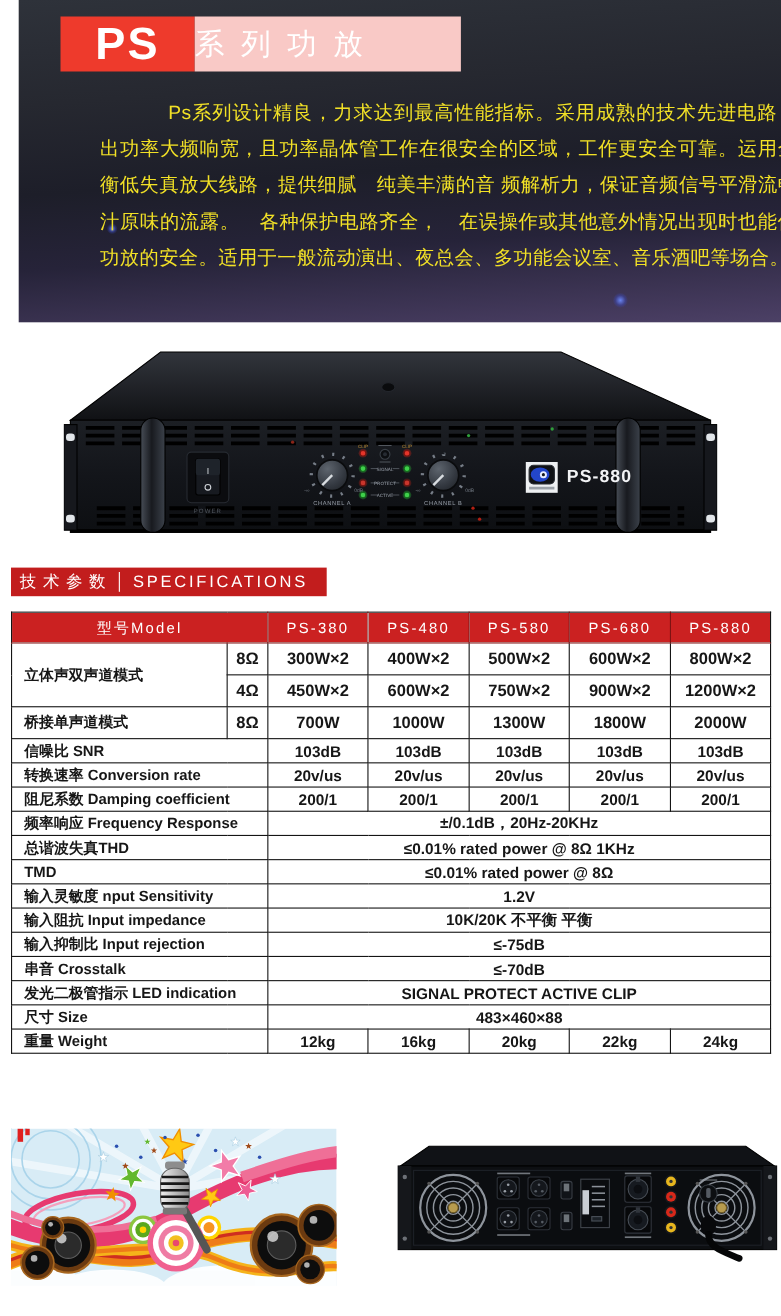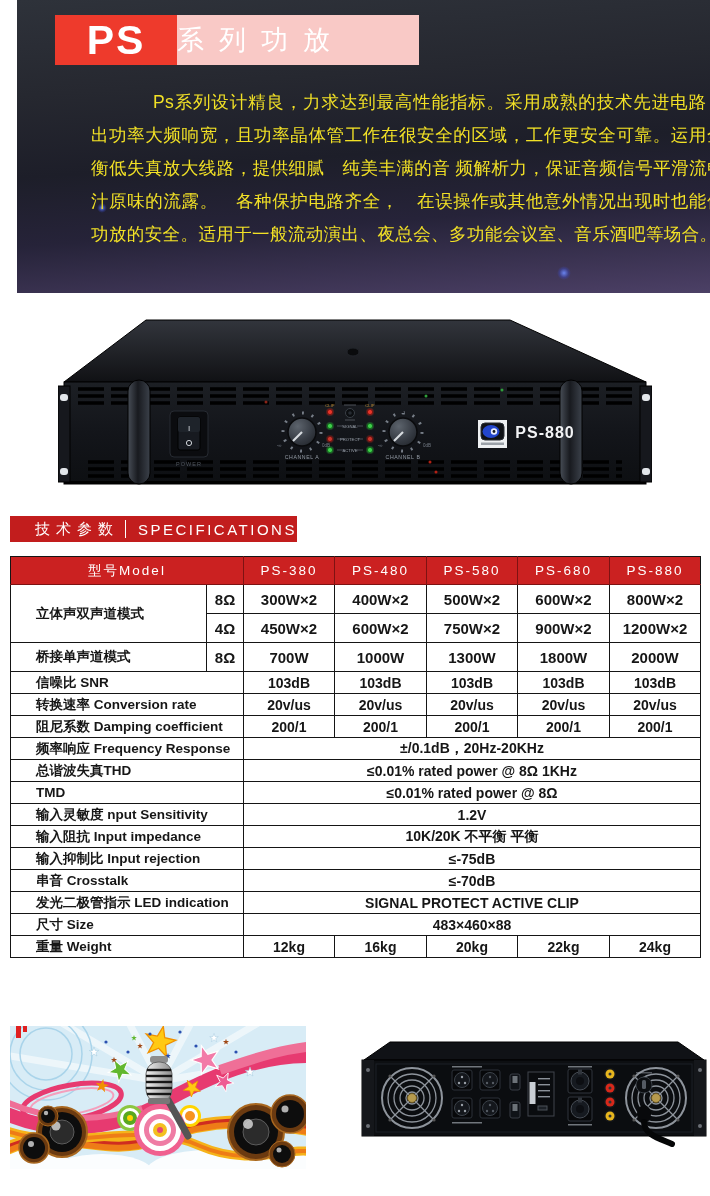--- a/index.html
+++ b/index.html
@@ -15,33 +15,33 @@
   .logo-row{position:absolute;left:38px;top:15px;height:50px;display:flex;}
   .logo-red{width:122px;height:50px;background:#ee3a2c;color:#fff;display:flex;align-items:center;justify-content:center;
             font-size:41px;font-weight:bold;letter-spacing:2px;}
   .logo-pink{width:242px;height:50px;background:#f9c9c6;color:#fff;display:flex;align-items:center;
              box-sizing:border-box;font-size:27px;letter-spacing:15px;}
   .intro{position:absolute;left:30px;top:86px;width:652px;color:#f2e126;font-size:17.5px;line-height:33px;
          text-align:justify;text-indent:62px;letter-spacing:.4px;margin-left:44px;}
   
   .specs-bar{position:absolute;left:10px;top:516px;width:287px;height:26px;background:#c21d1d;color:#fff;
              display:flex;align-items:center;}
-  .specs-bar .cn{font-size:15px;letter-spacing:6px;margin-left:25px;}
+  .specs-bar .cn{font-size:15px;letter-spacing:6px;margin-left:8px;}
   .specs-bar .divider{width:1px;height:18px;background:#fff;margin:0 12px 0 6px;}
   .specs-bar .en{font-size:15px;letter-spacing:2.5px;}
   
   .spec-table{position:absolute;left:10px;top:556px;width:690px;border-collapse:collapse;table-layout:fixed;
               font-family:"Liberation Sans","DejaVu Sans",sans-serif;}
   .spec-table td,.spec-table th{border:1px solid #151515;color:#161616;text-align:center;padding:0;
               font-size:14px;font-weight:bold;height:21px;overflow:hidden;}
   .spec-table tr.hdr th{background:#cb2121;color:#fff;font-weight:normal;font-size:13.5px;
               letter-spacing:2px;height:27px;border-color:#7e1212;border-top-color:#151515;}
   .spec-table tr.hdr th:first-child{border-left-color:#151515;}
   .spec-table tr.hdr th:last-child{border-right-color:#151515;}
-  .spec-table td.lbl{text-align:left;padding-left:25px;font-size:13.5px;}
+  .spec-table td.lbl{text-align:left;padding-left:11px;font-size:13.5px;}
   .spec-table td.ohm{font-size:13px;text-align:center;}
   .spec-table tr.prow td{height:28px;font-size:15px;}
   .spec-table tr.prow td.lbl{font-size:13.5px;}
   
   .amp-front{position:absolute;left:58px;top:310px;}
   .artwork{position:absolute;left:10px;top:1026px;}
   .amp-rear{position:absolute;left:360px;top:1038px;}
   svg text{font-family:"Liberation Sans","DejaVu Sans",sans-serif;}
 </style>
 </head>

